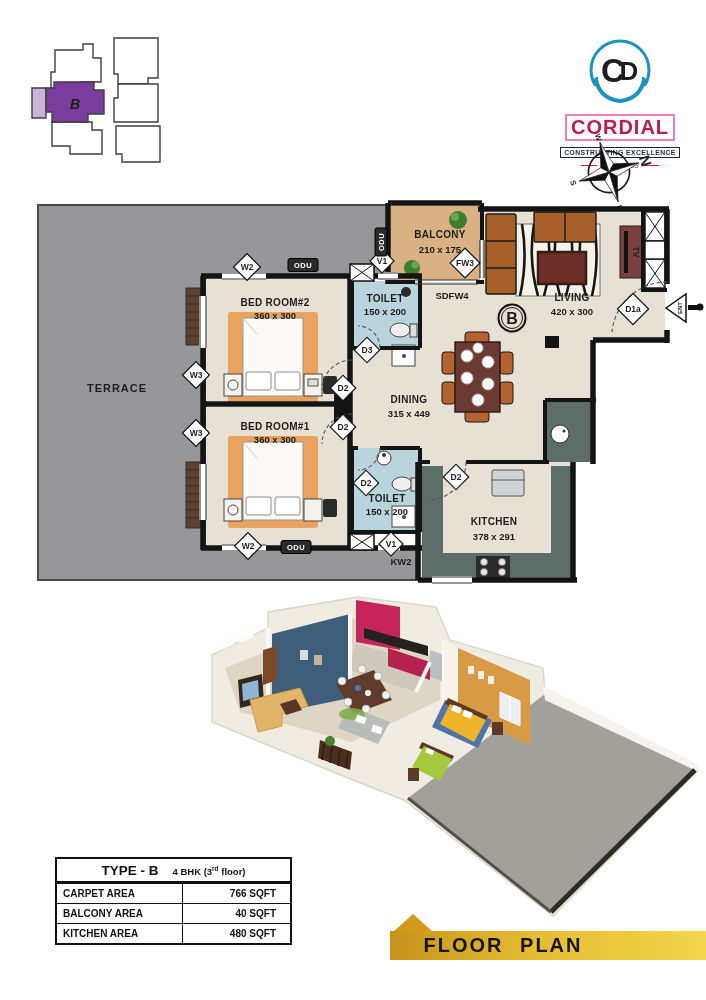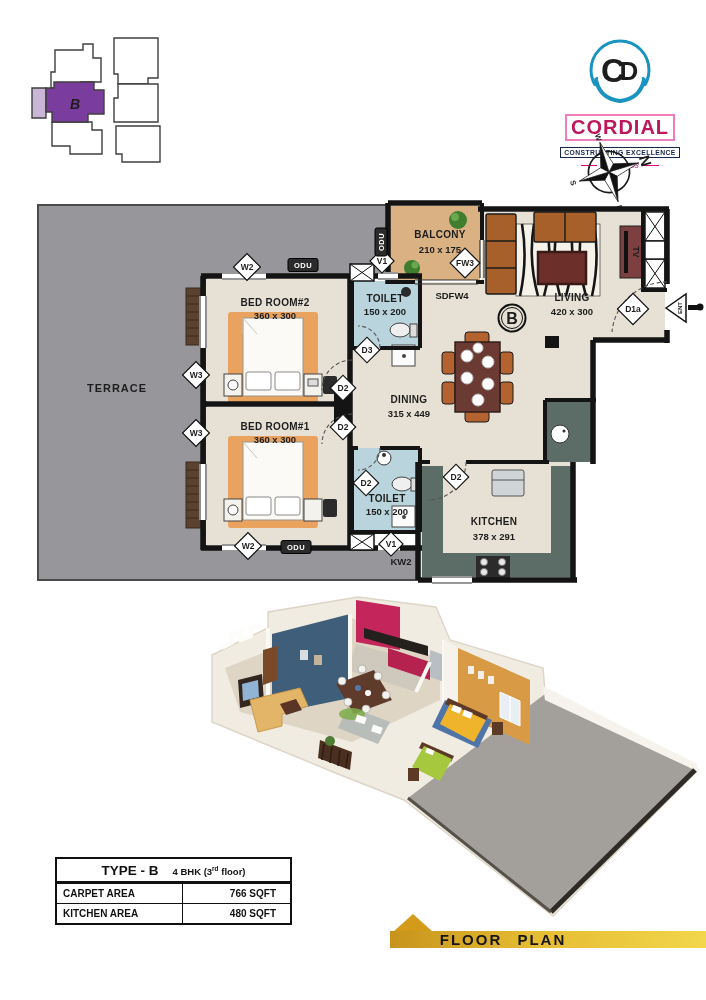--- a/index.html
+++ b/index.html
@@ -22,25 +22,25 @@
                    padding:4px 0 3px 0;border-bottom:2px solid #111;}
   .area-table .hdr .t{font-size:13.5px;font-weight:bold;color:#111;}
   .area-table .hdr .s{font-size:9.5px;font-weight:bold;color:#111;}
   .area-table .hdr sup{font-size:6.5px;}
   .area-table .row{display:flex;border-top:1.5px solid #111;gap:8px;}
   .area-table .row:first-of-type{border-top:none;}
   .area-table .lbl{flex:1.18;padding:4px 6px;font-size:10px;font-weight:bold;color:#111;}
   .area-table .val{flex:1;border-left:1.5px solid #111;text-align:right;
                    padding:4px 14px 4px 4px;font-size:10px;font-weight:bold;color:#111;}
   
-  .banner{position:absolute;left:390px;top:931px;width:316px;height:17px;
+  .banner{position:absolute;left:390px;top:931px;width:316px;height:29px;
           background:linear-gradient(90deg,#c7931d 0%,#e5bc32 45%,#f2d64b 100%);
           display:flex;align-items:center;justify-content:center;
           padding-right:90px;box-sizing:border-box;
-          font-weight:bold;font-size:15px;letter-spacing:2px;word-spacing:9px;color:#151515;}
+          font-weight:bold;font-size:20px;letter-spacing:2px;word-spacing:9px;color:#151515;}
   .banner-tri{position:absolute;left:393px;top:914px;width:0;height:0;
           border-left:20px solid transparent;border-right:20px solid transparent;
           border-bottom:18px solid #d49a1a;}
   
   text{font-family:"Liberation Sans",sans-serif;fill:#1d1d1d;}
   .rlabel{font-size:10px;font-weight:bold;letter-spacing:.3px;}
   .rdim{font-size:9.5px;font-weight:bold;}
   .terr{font-size:11px;font-weight:bold;letter-spacing:1px;}
   .mk{font-size:8.5px;font-weight:bold;}
   .mkplain{font-size:9.5px;font-weight:bold;}
@@ -455,20 +455,24 @@
   <div class="area-table">
     <div class="hdr">
       <span class="t">TYPE - B</span>
       <span class="s"><span>4 BHK (3</span><sup>rd</sup><span> floor)</span></span>
     </div>
     <div class="row">
       <div class="lbl">CARPET AREA</div>
         <div class="val">766 SQFT</div>
     </div>
     <div class="row">
+      <div class="lbl">BALCONY AREA</div>
+        <div class="val">40 SQFT</div>
+    </div>
+    <div class="row">
       <div class="lbl">KITCHEN AREA</div>
         <div class="val">480 SQFT</div>
     </div>
   </div>
 
   <div class="banner-tri"></div>
   <div class="banner">FLOOR PLAN</div>
 
 </div>
 

